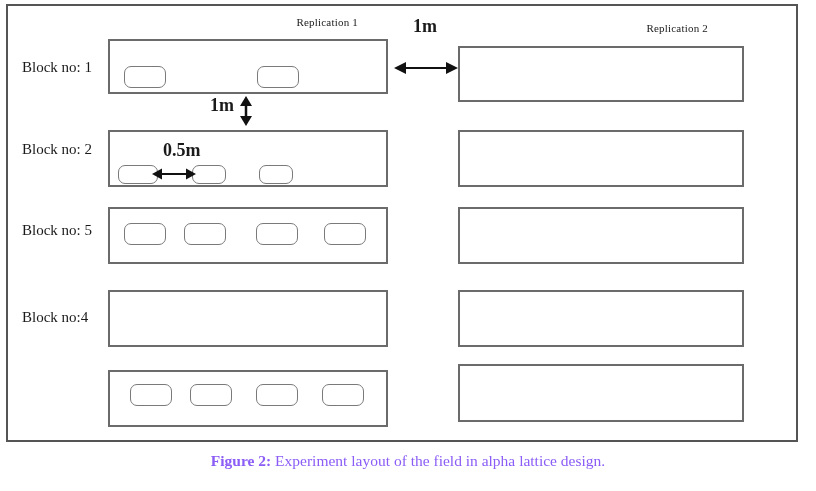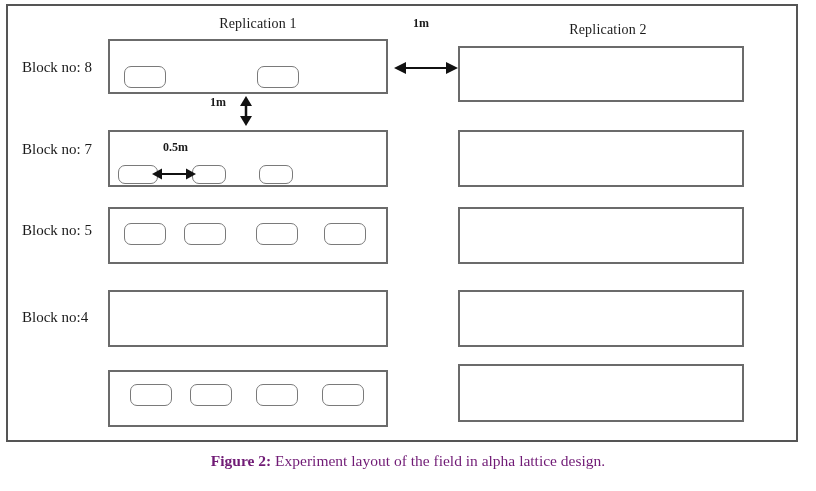--- a/index.html
+++ b/index.html
@@ -28,24 +28,24 @@
     width: 792px;
     height: 438px;
     border: 2px solid #555555;
     box-sizing: border-box;
     background: #ffffff;
   }
 
   
   .rep-title {
     position: absolute;
-    font-size: 14px;
+    font-size: 11px;
     font-weight: 400;
     color: #1a1a1a;
-    text-align: center;
+    text-align: right;
     white-space: nowrap;
     letter-spacing: .2px;
   }
   #rep1-title { left: 150px; top: 10px; width: 200px; }
   #rep2-title { left: 500px; top: 16px; width: 200px; }
 
   
   .block-label {
     position: absolute;
     left: 14px;
@@ -69,54 +69,54 @@
     position: absolute;
     box-sizing: border-box;
     border: 1.5px solid #7a7a7a;
     border-radius: 7px;
     background: #ffffff;
   }
 
   
   .dim-label {
     position: absolute;
-    font-size: 12px;
+    font-size: 18px;
     color: #1a1a1a;
     white-space: nowrap;
     font-weight: 600;
   }
   .dim-arrow {
     position: absolute;
   }
 
   
   #caption {
     position: absolute;
     left: 0;
     top: 452px;
     width: 816px;
     text-align: center;
     font-size: 15.5px;
-    color: #701a75;
+    color: #8b5cf6;
     white-space: nowrap;
   }
   #caption .cap-strong { font-weight: bold; }
 </style>
 </head>
 <body>
 
 <div id="page">
 
   <div id="figure-frame">
 
     <div class="rep-title" id="rep1-title">Replication 1</div>
     <div class="rep-title" id="rep2-title">Replication 2</div>
 
-    <div class="block-label" style="top:53px;">Block no: 8</div>
-    <div class="block-label" style="top:135px;">Block no: 7</div>
+    <div class="block-label" style="top:53px;">Block no: 1</div>
+    <div class="block-label" style="top:135px;">Block no: 2</div>
     <div class="block-label" style="top:216px;">Block no: 5</div>
     <div class="block-label" style="top:303px;">Block no:4</div>
 
     <div class="block" style="left:100px; top:33px; width:280px; height:55px;">
       <div class="plot" style="left:14px; top:25px; width:42px; height:22px;"></div>
       <div class="plot" style="left:147px; top:25px; width:42px; height:22px;"></div>
     </div>
 
     <div class="block" style="left:100px; top:124px; width:280px; height:57px;">
       <div class="plot" style="left:8px; top:33px; width:40px; height:19px;"></div>

